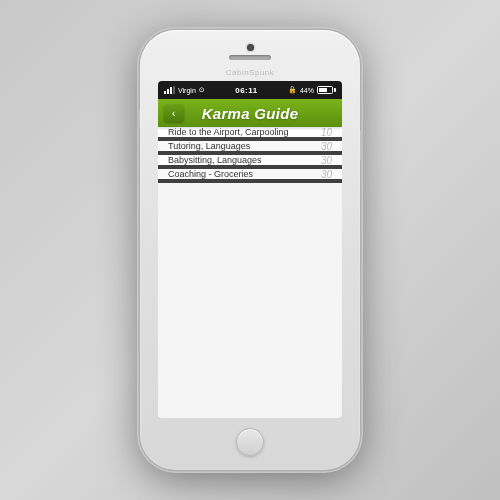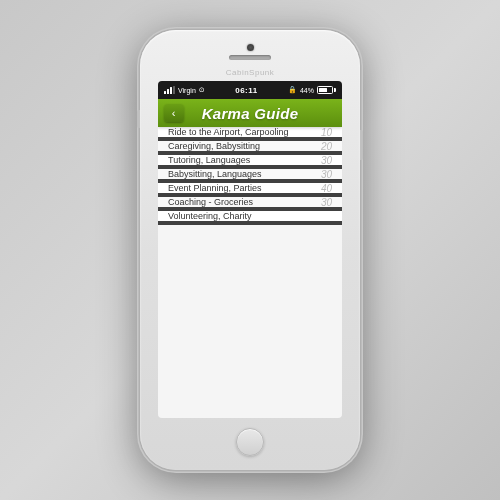--- a/index.html
+++ b/index.html
@@ -323,42 +323,30 @@
       </div>
       <span class="nav-title">Karma Guide</span>
     </div>
 
     <div class="list-container">
       <div class="list-item">
         <span class="list-item-label">Ride to the Airport, Carpooling</span>
         <span class="list-item-value">10</span>
       </div>
       <div class="list-item">
-        <span class="list-item-label">Caregiving, Babysitting</span>
-        <span class="list-item-value">20</span>
-      </div>
-      <div class="list-item">
         <span class="list-item-label">Tutoring, Languages</span>
         <span class="list-item-value">30</span>
       </div>
       <div class="list-item">
         <span class="list-item-label">Babysitting, Languages</span>
         <span class="list-item-value">30</span>
       </div>
       <div class="list-item">
-        <span class="list-item-label">Event Planning, Parties</span>
-        <span class="list-item-value">40</span>
-      </div>
-      <div class="list-item">
         <span class="list-item-label">Coaching - Groceries</span>
         <span class="list-item-value">30</span>
-      </div>
-      <div class="list-item">
-        <span class="list-item-label">Volunteering, Charity</span>
-        <span class="list-item-value"></span>
       </div>
     </div>
   </div>
 
   <div class="phone-bottom">
     <div class="home-button"></div>
   </div>
 </div>
 
 </body></html>

